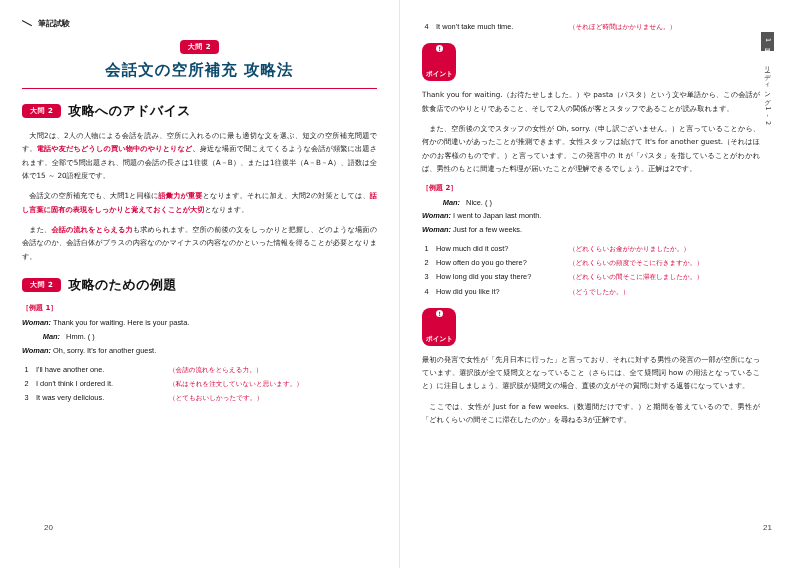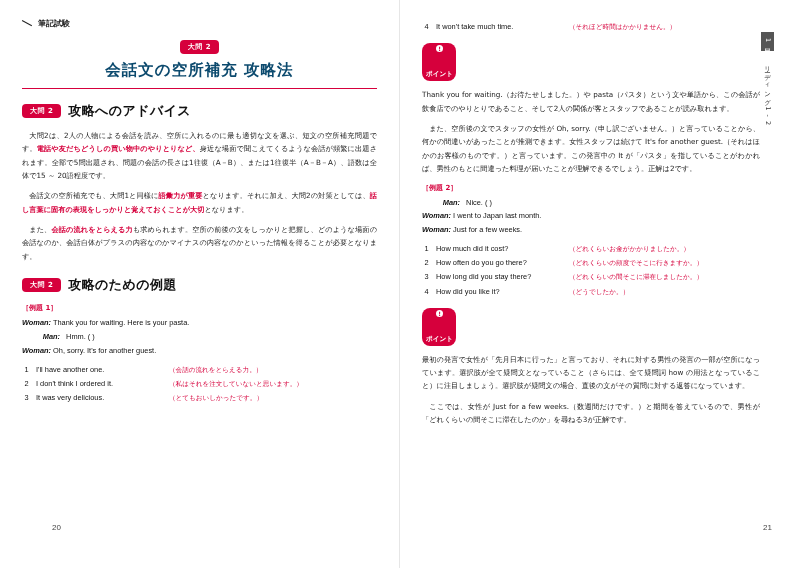--- a/index.html
+++ b/index.html
@@ -104,21 +104,21 @@
     background:#fff;color:#d6003c;font-size:6px;line-height:7px;
     text-align:center;font-weight:bold;
   }
   .point-body{
     font-size:7.2px;line-height:1.85;color:#1a1a1a;text-align:justify;
   }
   
   .pageno{
     position:absolute;bottom:10px;font-size:8px;color:#444;
   }
-  .pageno.l{left:30px;}
+  .pageno.l{left:22px;}
   .pageno.r{right:6px;}
   
   .side-tab{
     position:absolute;top:14px;right:4px;
     width:14px;text-align:center;
   }
   .tab-box{
     background:#555;color:#fff;font-size:6.4px;
     writing-mode:vertical-rl;
     padding:6px 2px;letter-spacing:1px;

